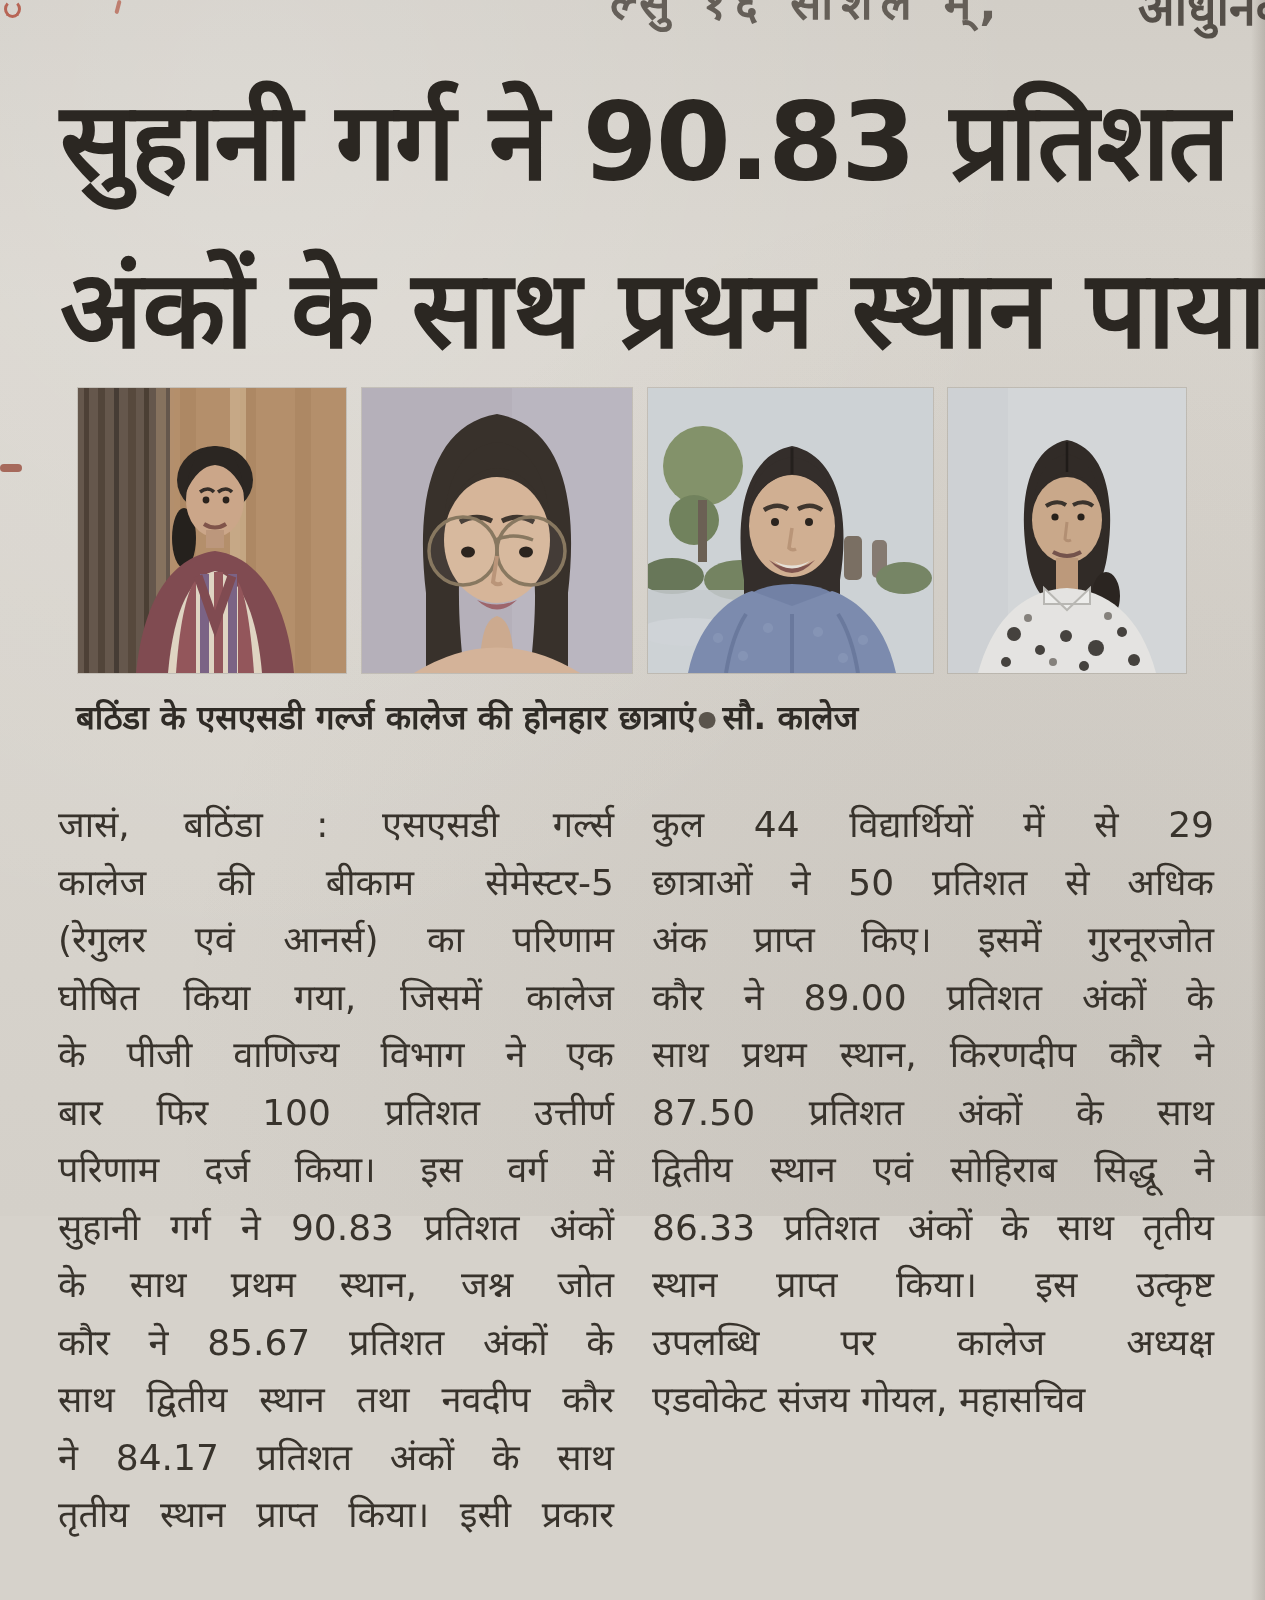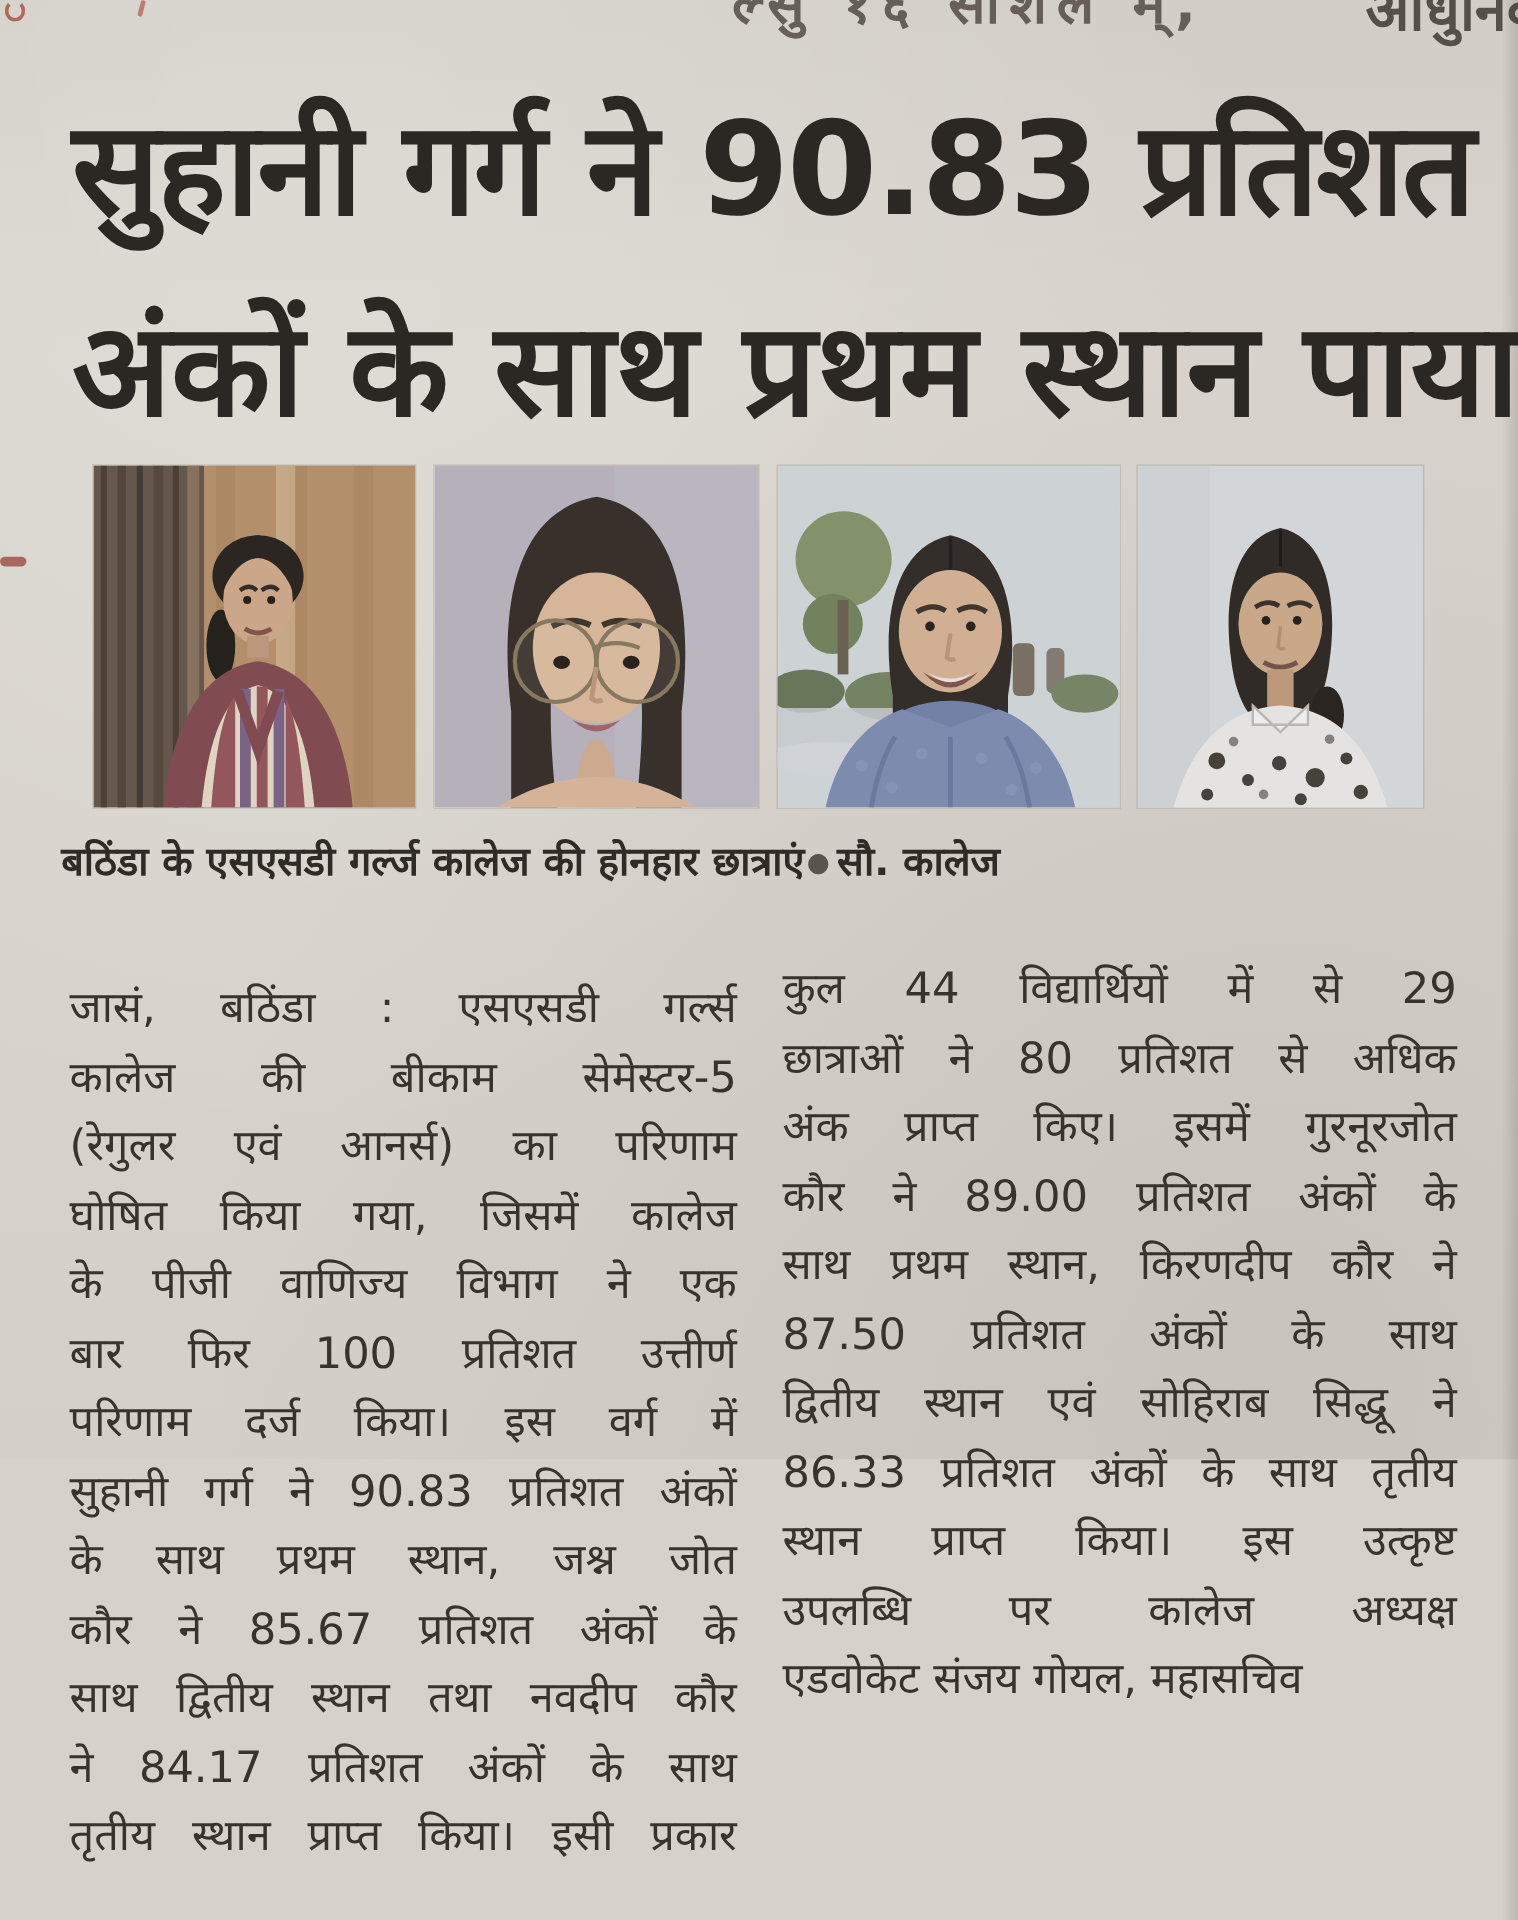--- a/index.html
+++ b/index.html
@@ -37,27 +37,27 @@
 
   .photo-strip{position:absolute;left:0;top:388px;width:1265px;height:285px;}
   .photo{position:absolute;top:0;height:285px;box-shadow:0 0 0 1px rgba(120,110,95,0.25);
     filter:saturate(.72) contrast(.92) brightness(1.03);}
   .photo svg{display:block;}
   .p1{left:78px;width:268px;}
   .p2{left:362px;width:270px;}
   .p3{left:648px;width:285px;}
   .p4{left:948px;width:238px;}
 
-  .caption{position:absolute;left:51px;top:694px;width:1140px;
+  .caption{position:absolute;left:76px;top:694px;width:1140px;
     font-size:33px;font-weight:700;color:#2f2b26;white-space:nowrap;}
   .caption .dot{font-size:22px;vertical-align:3px;color:#5a544c;padding:0 6px 0 2px;}
 
   .article{position:absolute;left:0;top:796px;width:1265px;}
   .col{position:absolute;top:0;}
-  .col-left{left:58px;width:556px;margin-top:16px;}
+  .col-left{left:58px;width:556px;}
   .col-right{left:652px;width:562px;}
   .bline{
     font-size:36px;line-height:57.5px;font-weight:500;color:#38332c;
     text-align:justify;text-align-last:justify;
     text-rendering:optimizeLegibility;
   }
   [data-name="article-column-right"] .bline:last-child{text-align-last:left;}
 </style>
 </head>
 <body>
@@ -227,21 +227,21 @@
         <div class="bline" data-name="body-text-line">परिणाम दर्ज किया। इस वर्ग में</div>
         <div class="bline" data-name="body-text-line">सुहानी गर्ग ने 90.83 प्रतिशत अंकों</div>
         <div class="bline" data-name="body-text-line">के साथ प्रथम स्थान, जश्न जोत</div>
         <div class="bline" data-name="body-text-line">कौर ने 85.67 प्रतिशत अंकों के</div>
         <div class="bline" data-name="body-text-line">साथ द्वितीय स्थान तथा नवदीप कौर</div>
         <div class="bline" data-name="body-text-line">ने 84.17 प्रतिशत अंकों के साथ</div>
         <div class="bline" data-name="body-text-line">तृतीय स्थान प्राप्त किया। इसी प्रकार</div>
       </div>
     <div class="col col-right" data-name="article-column-right">
         <div class="bline" data-name="body-text-line">कुल 44 विद्यार्थियों में से 29</div>
-        <div class="bline" data-name="body-text-line">छात्राओं ने 80 प्रतिशत से अधिक</div>
+        <div class="bline" data-name="body-text-line">छात्राओं ने 50 प्रतिशत से अधिक</div>
         <div class="bline" data-name="body-text-line">अंक प्राप्त किए। इसमें गुरनूरजोत</div>
         <div class="bline" data-name="body-text-line">कौर ने 89.00 प्रतिशत अंकों के</div>
         <div class="bline" data-name="body-text-line">साथ प्रथम स्थान, किरणदीप कौर ने</div>
         <div class="bline" data-name="body-text-line">87.50 प्रतिशत अंकों के साथ</div>
         <div class="bline" data-name="body-text-line">द्वितीय स्थान एवं सोहिराब सिद्धू ने</div>
         <div class="bline" data-name="body-text-line">86.33 प्रतिशत अंकों के साथ तृतीय</div>
         <div class="bline" data-name="body-text-line">स्थान प्राप्त किया। इस उत्कृष्ट</div>
         <div class="bline" data-name="body-text-line">उपलब्धि पर कालेज अध्यक्ष</div>
         <div class="bline" data-name="body-text-line">एडवोकेट संजय गोयल, महासचिव</div>
       </div>

